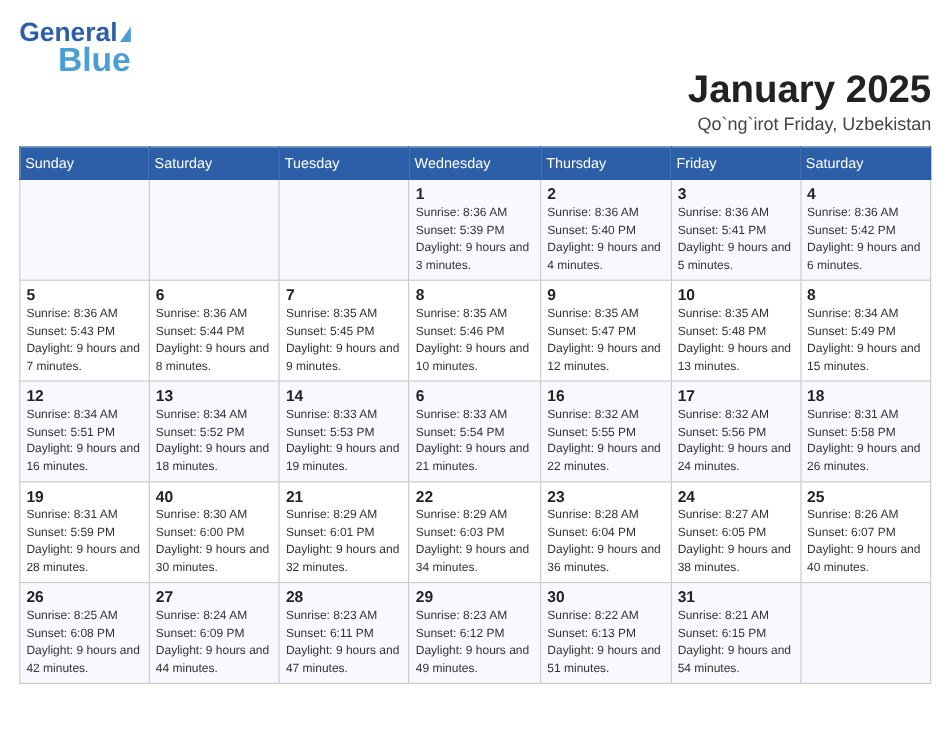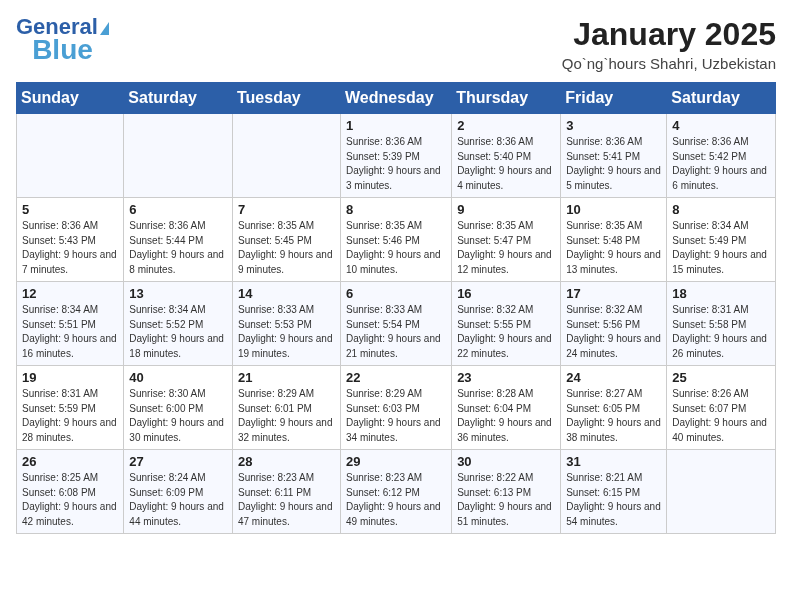--- a/index.html
+++ b/index.html
@@ -12,45 +12,46 @@
     }
     .header-area {
       display: flex;
       justify-content: space-between;
       align-items: flex-start;
       margin-bottom: 10px;
     }
     .logo {
       display: flex;
       flex-direction: column;
-      align-items: center;
+      align-items: flex-end;
     }
     .title-block {
       text-align: right;
+      margin-top: 40px;
     }
     .calendar-title {
       font-size: 32px;
       font-weight: bold;
       color: #222;
     }
     .calendar-subtitle {
       font-size: 15px;
       color: #444;
       margin-top: 2px;
     }
     table {
       width: 100%;
       border-collapse: collapse;
       font-size: 11px;
     }
     thead tr th {
       background: #2c5fa8;
       color: #fff;
-      font-weight: bold;
-      font-size: 16px;
+      font-weight: normal;
+      font-size: 12px;
       padding: 6px 4px;
       text-align: left;
       border: 1px solid #2c5fa8;
     }
     tbody tr td {
       border: 1px solid #ccc;
       vertical-align: top;
       padding: 4px 5px;
       width: 113px;
       min-height: 70px;
@@ -84,21 +85,21 @@
 <div class="header-area">
   <div class="logo">
     <div style="display:flex;align-items:flex-end;gap:0;">
       <span style="font-size:22px;font-weight:bold;color:#2c5fa8;line-height:1;">General</span>
       <span style="display:inline-block;width:0;height:0;border-left:9px solid transparent;border-bottom:13px solid #4a9fd4;margin-left:2px;margin-bottom:3px;"></span>
     </div>
     <div style="font-size:28px;font-weight:bold;color:#4a9fd4;line-height:1;margin-top:-2px;">Blue</div>
   </div>
   <div class="title-block">
     <div class="calendar-title">January 2025</div>
-    <div class="calendar-subtitle">Qo`ng`hours Shahri, Uzbekistan</div>
+    <div class="calendar-subtitle">Qo`ng`irot Friday, Uzbekistan</div>
   </div>
 </div>
 
 <table>
   <thead>
     <tr id="thead-row">
         <th>Sunday</th>
         <th>Saturday</th>
         <th>Tuesday</th>
         <th>Wednesday</th>

